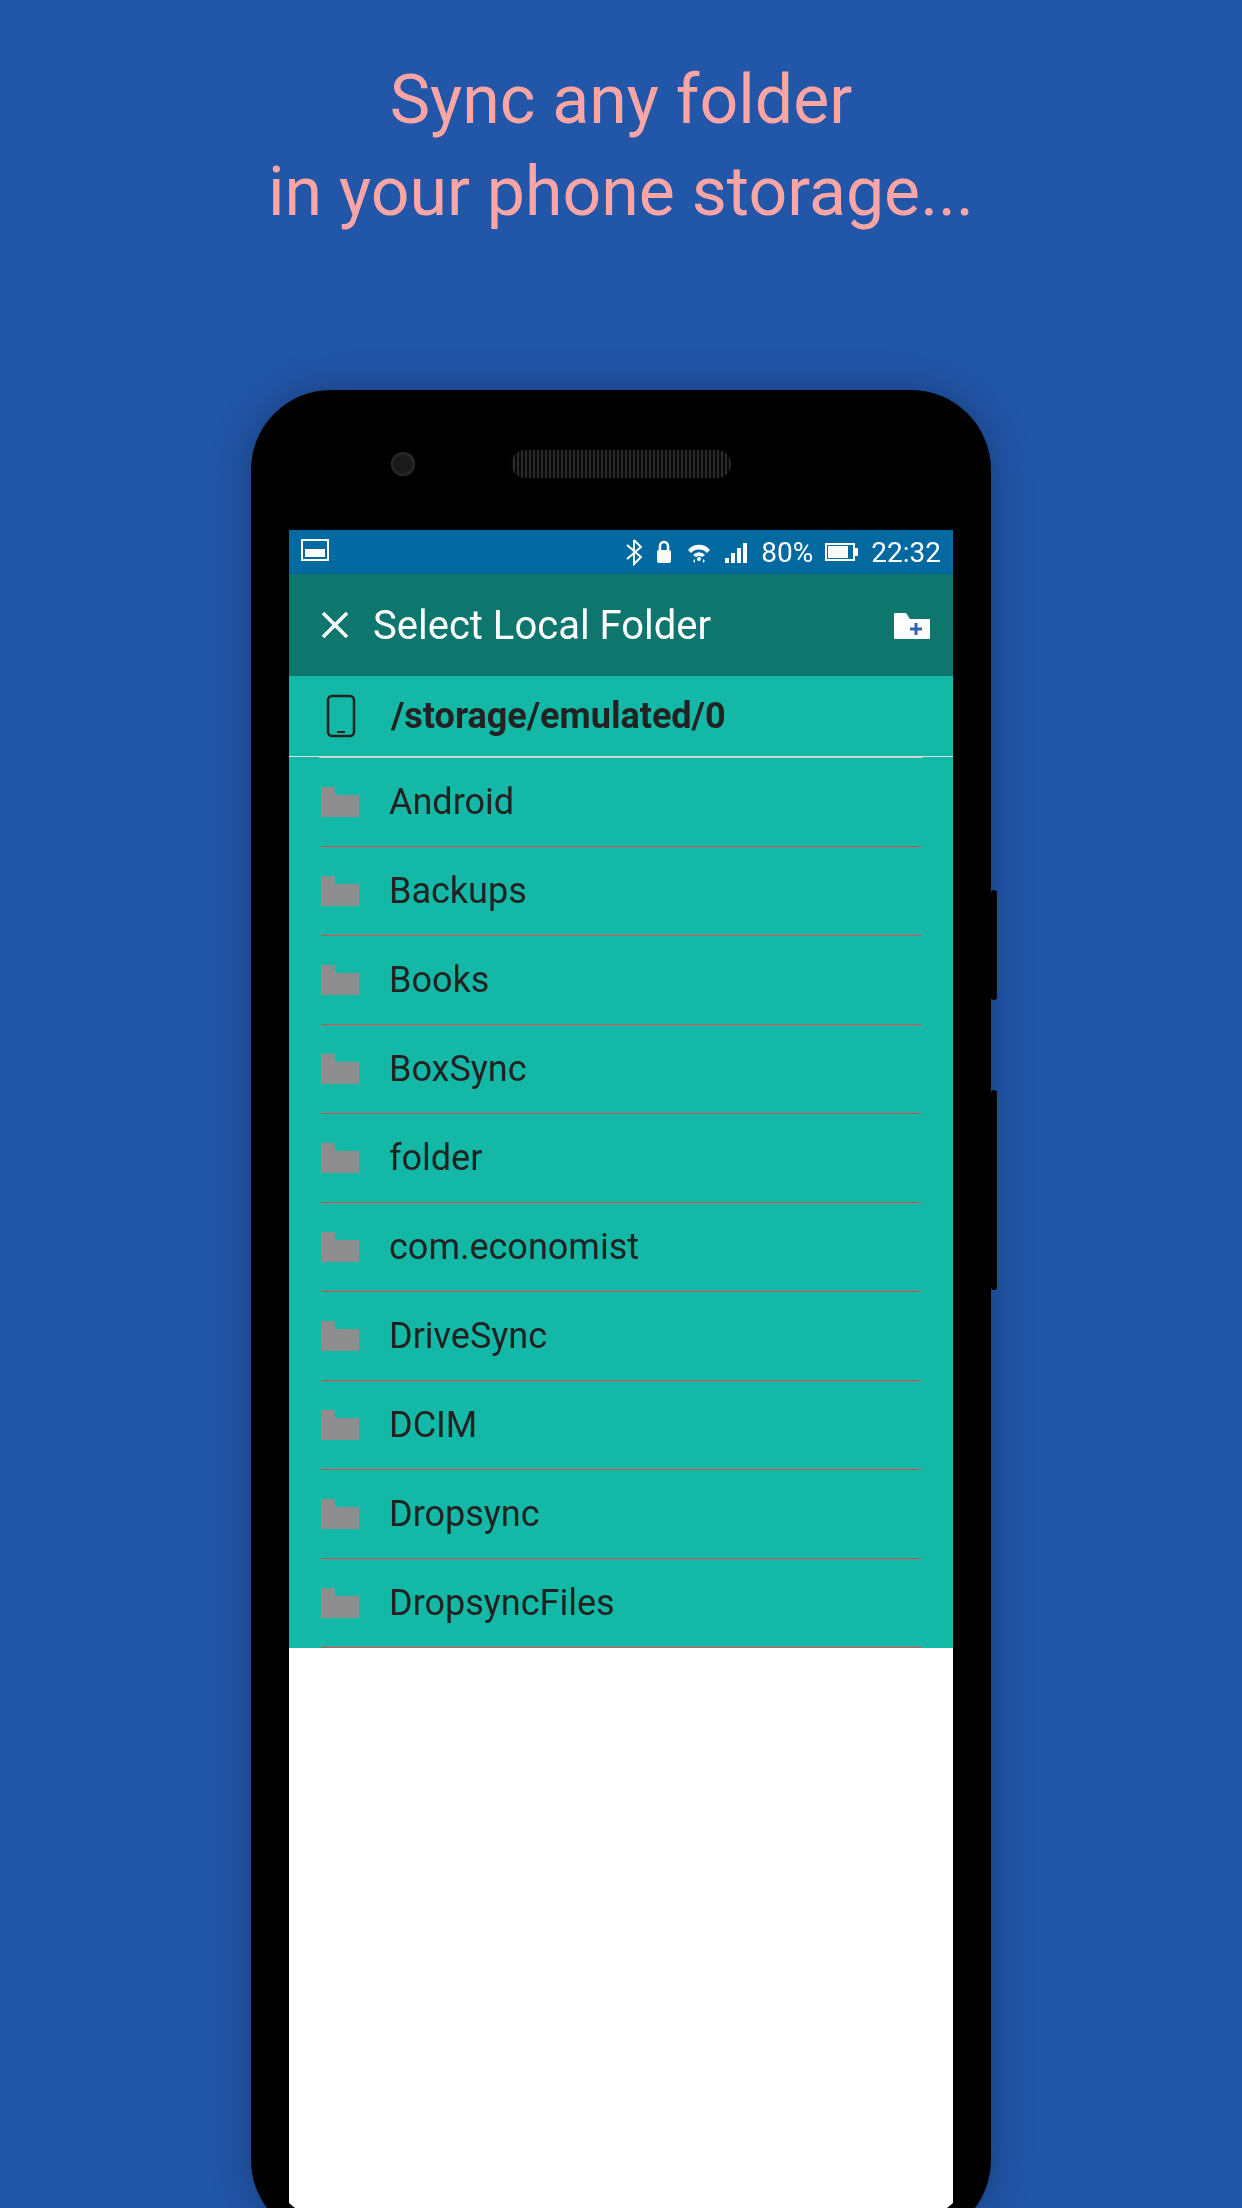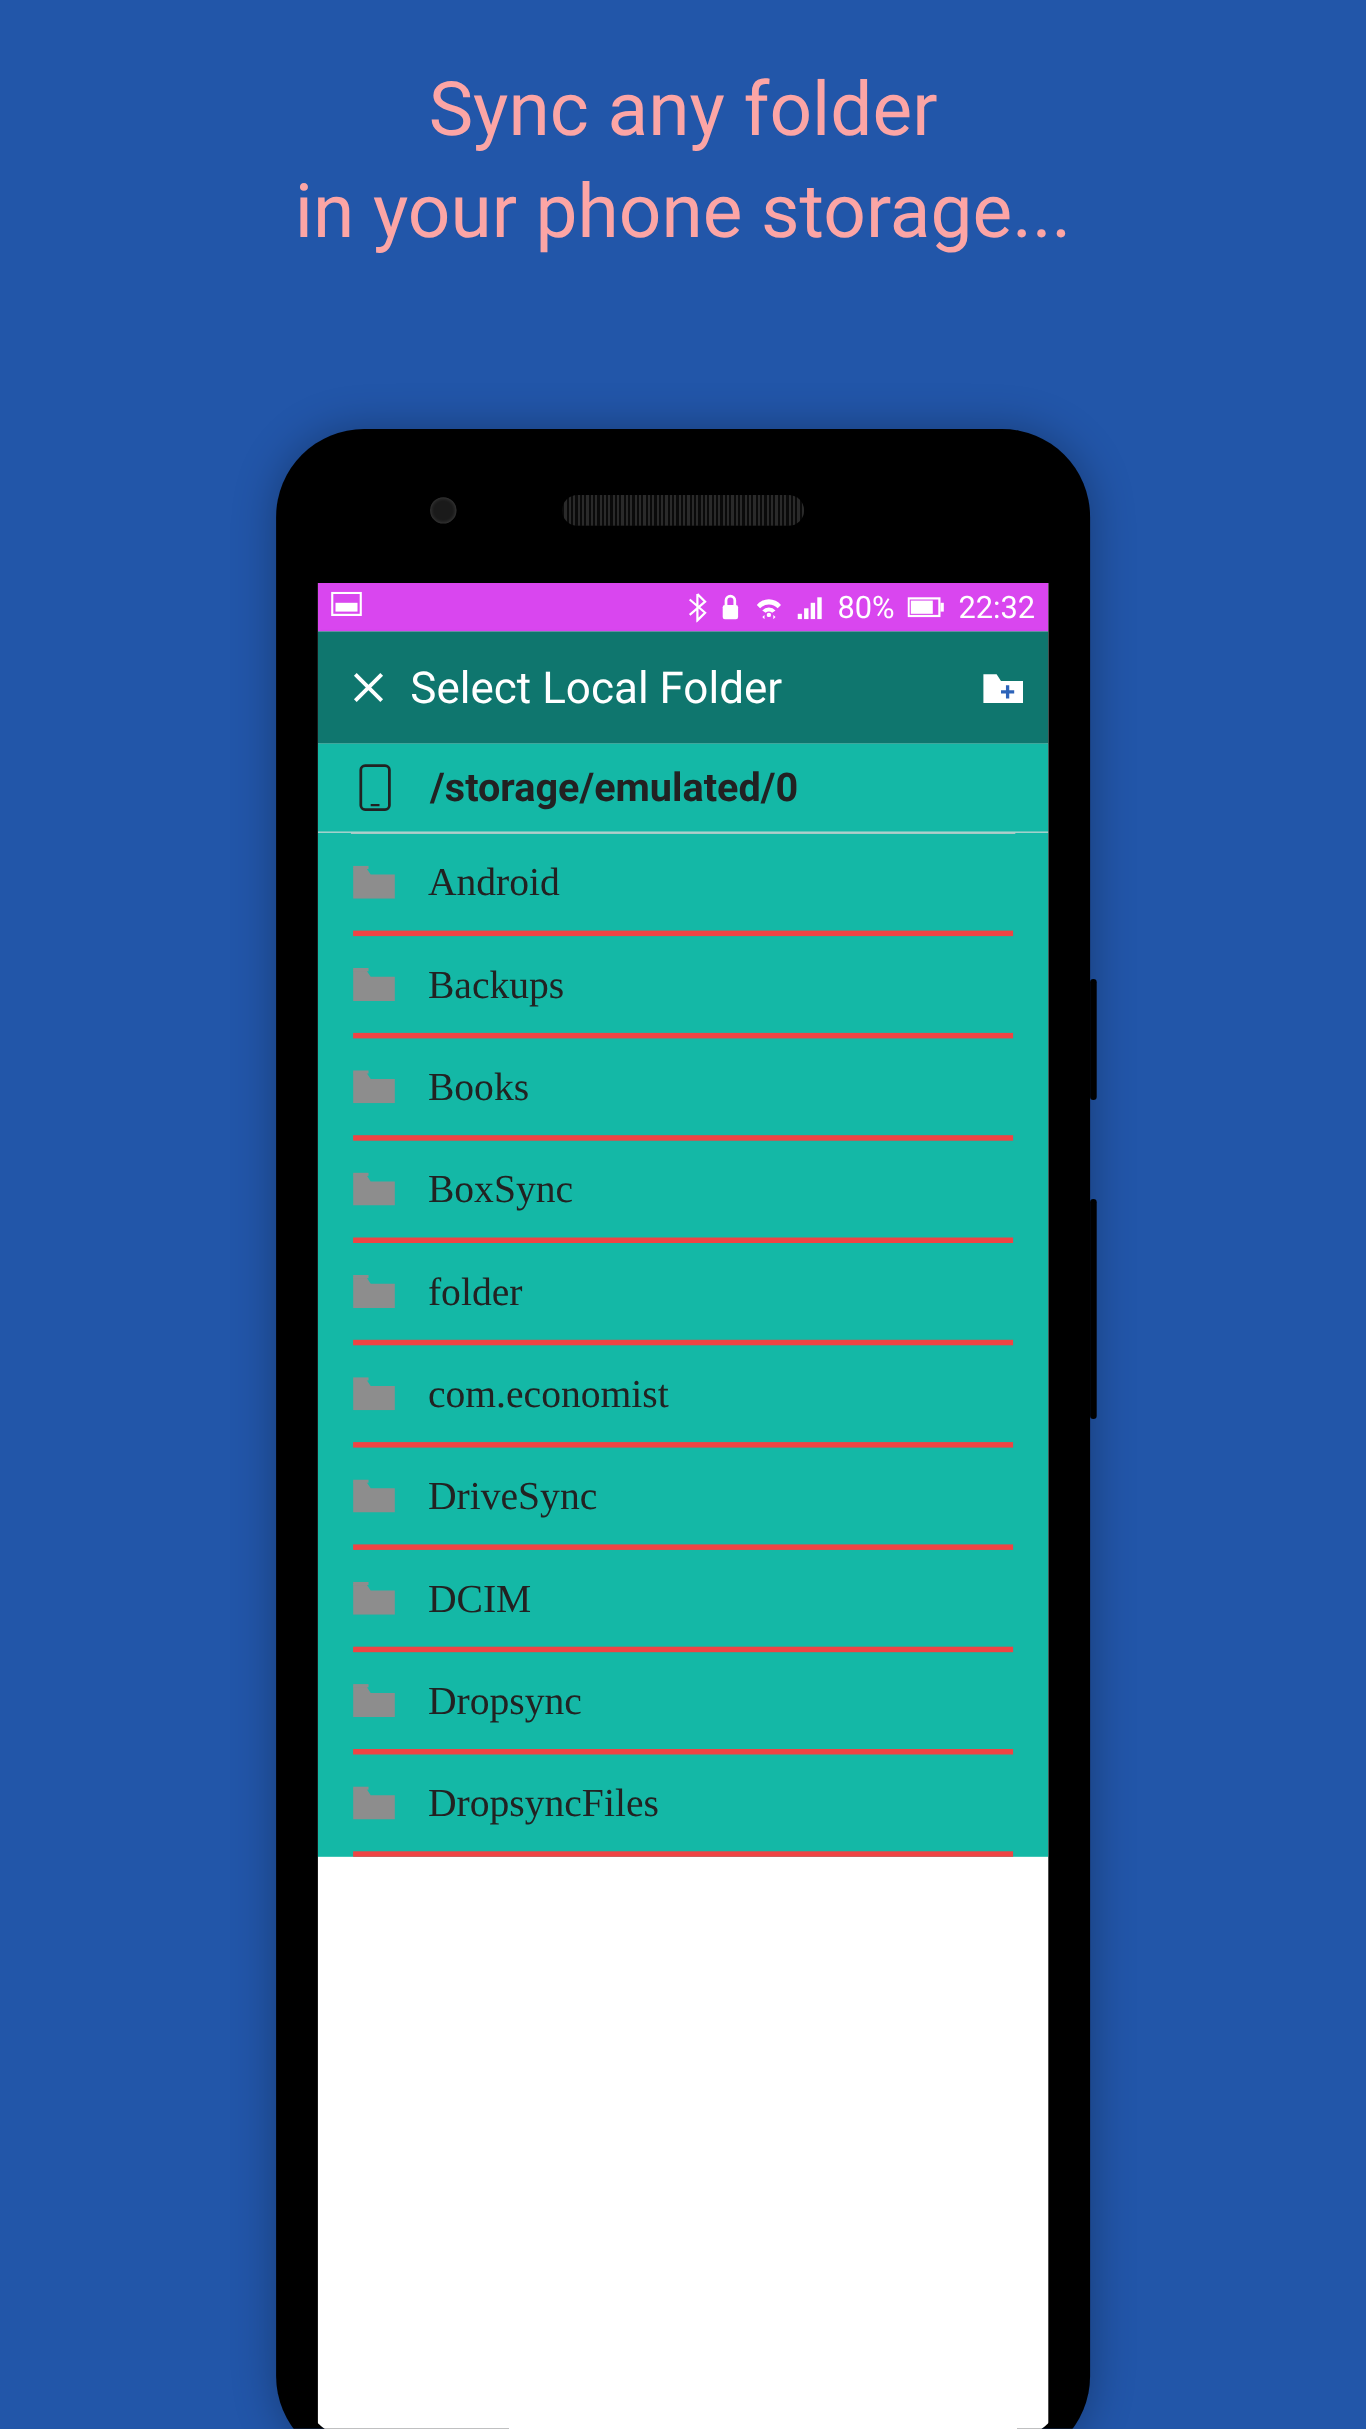--- a/index.html
+++ b/index.html
@@ -76,21 +76,21 @@
       top: 120px;
       left: 18px;
       right: 18px;
       bottom: 0;
       background: #fff;
       overflow: hidden;
     }
     
     .status-bar {
       height: 44px;
-      background: #d946ef;
+      background: #0369a1;
       display: flex;
       align-items: center;
       justify-content: space-between;
       padding: 0 12px;
       color: white;
       font-size: 26px;
     }
     
     .status-left {
       display: flex;
@@ -170,22 +170,21 @@
     }
     
     .folder-list {
       padding: 0 32px;
     }
     
     .folder-row {
       display: flex;
       align-items: center;
       padding: 23px 0;
-      border-bottom: 5px solid #ef4444;
-      font-family: Liberation Serif, serif;
+      border-bottom: 1px solid #ef4444;
     }
     
     .folder-icon {
       width: 40px;
       margin-right: 28px;
       display: flex;
       align-items: center;
       flex-shrink: 0;
     }
     

